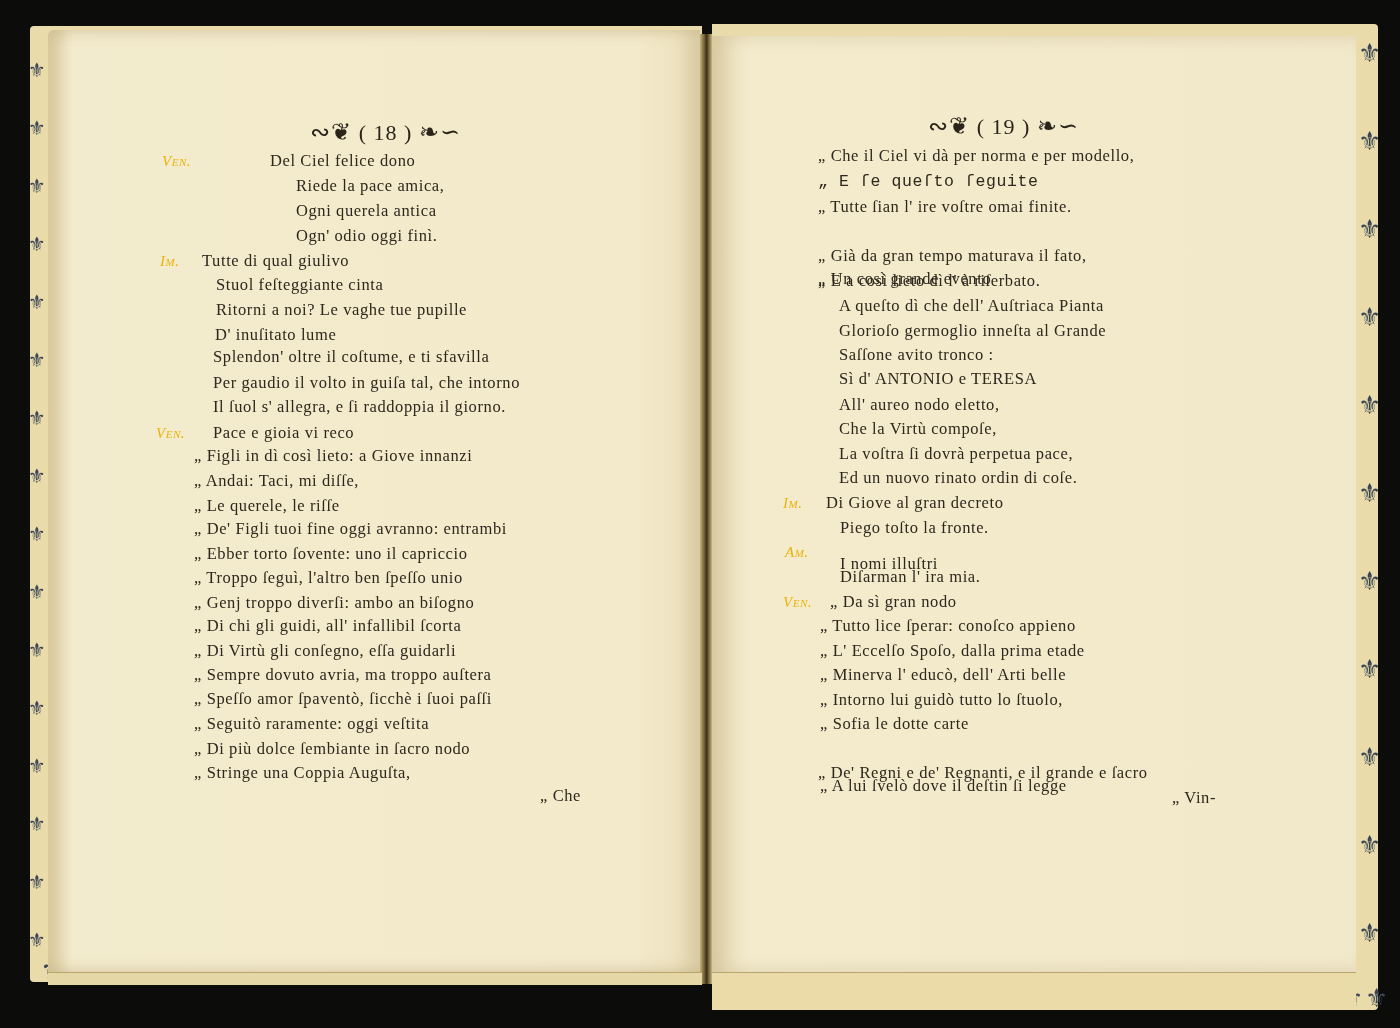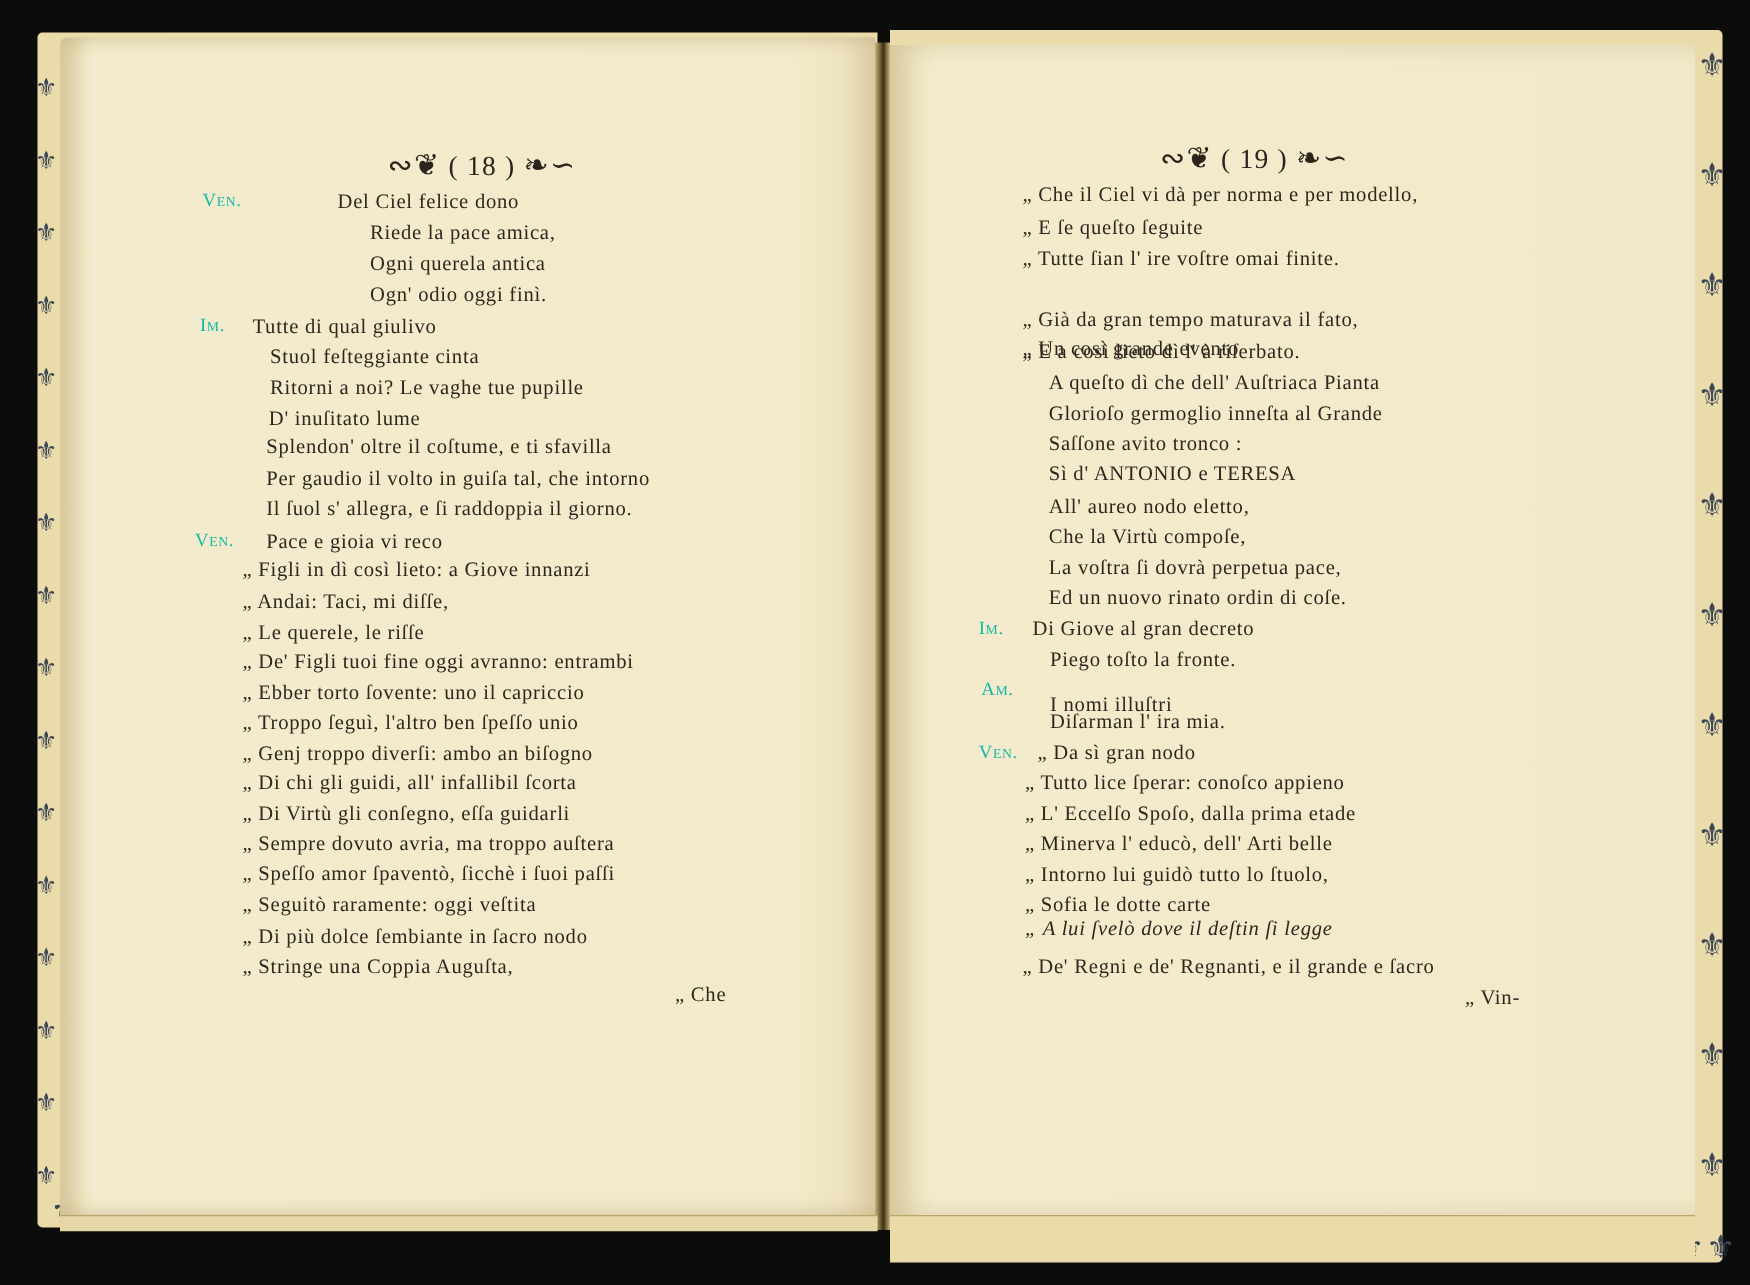--- a/index.html
+++ b/index.html
@@ -10,21 +10,21 @@
   .fleur { position:absolute; color:#3c4656; font-size:30px; line-height:1; font-family:"DejaVu Sans",sans-serif; }
   .page { position:absolute; background:#f2e9ca; color:#2b241b; }
   .page-left { left:48px; top:30px; width:652px; height:942px; border-radius:6px 0 0 0; box-shadow:inset -12px 0 18px rgba(120,95,40,0.18), inset 14px 0 10px rgba(160,130,70,0.18); background:linear-gradient(90deg,#e8dcb2 0%,#f3ebcd 4%,#f3eacb 90%,#ece0bb 100%); }
   .page-right { left:712px; top:36px; width:644px; height:936px; box-shadow:inset 12px 0 18px rgba(120,95,40,0.18); background:linear-gradient(90deg,#ebdfb9 0%,#f3ebcc 6%,#f2e9ca 100%); }
   .gutter { position:absolute; left:700px; top:34px; width:12px; height:950px; background:linear-gradient(90deg,#c7b37c,#5a4a24 45%,#3a2e14 55%,#c9b57e); }
   .bottom-edge-l { position:absolute; left:48px; top:972px; width:654px; height:12px; background:#e6d7a6; border-top:1px solid #b9a46c; }
   .bottom-edge-r { position:absolute; left:712px; top:972px; width:644px; height:34px; background:#eadba8; border-top:1px solid #b9a46c; }
   .header { position:absolute; font-size:22px; letter-spacing:1px; color:#2b241b; }
   .orn { font-family:"DejaVu Serif",serif; font-size:24px; }
   .line { position:absolute; font-size:16.5px; white-space:nowrap; letter-spacing:0.6px; color:#2e271d; }
-  .spk { position:absolute; font-size:15px; letter-spacing:0.5px; color:#14b8a6; font-variant:small-caps; }
+  .spk { position:absolute; font-size:15px; letter-spacing:0.5px; color:#eab308; font-variant:small-caps;font-style:italic; }
 </style>
 </head>
 <body>
 
 <div class="cover cover-left"></div>
 <div class="cover cover-right"></div>
 
 <div id="fleurs">
     <span class="fleur" style="left: 28px; top: 60px; font-size: 20px;">⚜</span>
     <span class="fleur" style="left: 28px; top: 118px; font-size: 20px;">⚜</span>
@@ -106,21 +106,21 @@
     <div class="line" style="left: 194px; top: 689px;">„ Speſſo amor ſpaventò, ſicchè i ſuoi paſſi</div>
     <div class="line" style="left: 194px; top: 714px;">„ Seguitò raramente: oggi veſtita</div>
     <div class="line" style="left: 194px; top: 739px;">„ Di più dolce ſembiante in ſacro nodo</div>
     <div class="line" style="left: 194px; top: 763px;">„ Stringe una Coppia Auguſta,</div>
   </div>
 <div id="right-text">
     <div class="spk" style="left: 783px; top: 495px;">Im.</div>
     <div class="spk" style="left: 785px; top: 544px;">Am.</div>
     <div class="spk" style="left: 783px; top: 594px;">Ven.</div>
     <div class="line" style="left: 818px; top: 146px;">„ Che il Ciel vi dà per norma e per modello,</div>
-    <div class="line" style="left: 818px; top: 172px;">„ E ſe queſto ſeguite</div>
+    <div class="line" style="left: 818px; top: 172px; font-family: Liberation Mono, monospace;">„ E ſe queſto ſeguite</div>
     <div class="line" style="left: 818px; top: 197px;">„ Tutte ſian l' ire voſtre omai finite.</div>
     <div class="line" style="left: 818px; top: 221px; margin-top: 48px;">„ Un così grande evento</div>
     <div class="line" style="left: 818px; top: 246px;">„ Già da gran tempo maturava il fato,</div>
     <div class="line" style="left: 818px; top: 271px;">„ E a così lieto dì l' à riſerbato.</div>
     <div class="line" style="left: 839px; top: 296px;">A queſto dì che dell' Auſtriaca Pianta</div>
     <div class="line" style="left: 839px; top: 321px;">Glorioſo germoglio inneſta al Grande</div>
     <div class="line" style="left: 839px; top: 345px;">Saſſone avito tronco :</div>
     <div class="line" style="left: 839px; top: 369px;">Sì d' ANTONIO e TERESA</div>
     <div class="line" style="left: 839px; top: 395px;">All' aureo nodo eletto,</div>
     <div class="line" style="left: 839px; top: 419px;">Che la Virtù compoſe,</div>
@@ -129,18 +129,18 @@
     <div class="line" style="left: 826px; top: 493px;">Di Giove al gran decreto</div>
     <div class="line" style="left: 840px; top: 518px;">Piego toſto la fronte.</div>
     <div class="line" style="left: 840px; top: 554px;">I nomi illuſtri</div>
     <div class="line" style="left: 840px; top: 567px;">Diſarman l' ira mia.</div>
     <div class="line" style="left: 830px; top: 592px;">„ Da sì gran nodo</div>
     <div class="line" style="left: 820px; top: 616px;">„ Tutto lice ſperar: conoſco appieno</div>
     <div class="line" style="left: 820px; top: 641px;">„ L' Eccelſo Spoſo, dalla prima etade</div>
     <div class="line" style="left: 820px; top: 665px;">„ Minerva l' educò, dell' Arti belle</div>
     <div class="line" style="left: 820px; top: 690px;">„ Intorno lui guidò tutto lo ſtuolo,</div>
     <div class="line" style="left: 820px; top: 714px;">„ Sofia le dotte carte</div>
-    <div class="line" style="left: 820px; top: 733px; font-style: italic;">„ A lui ſvelò dove il deſtin ſi legge</div>
+    <div class="line" style="left: 820px; top: 776px;">„ A lui ſvelò dove il deſtin ſi legge</div>
     <div class="line" style="left: 818px; top: 763px;">„ De' Regni e de' Regnanti, e il grande e ſacro</div>
   </div>
 
 <div class="line" style="left:540px; top:786px;">„ Che</div>
 <div class="line" style="left:1172px; top:788px;">„ Vin-</div>
 
 </body></html>

